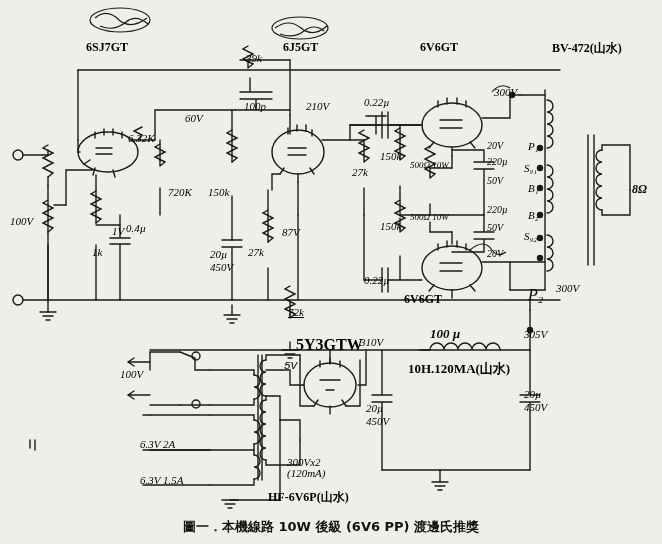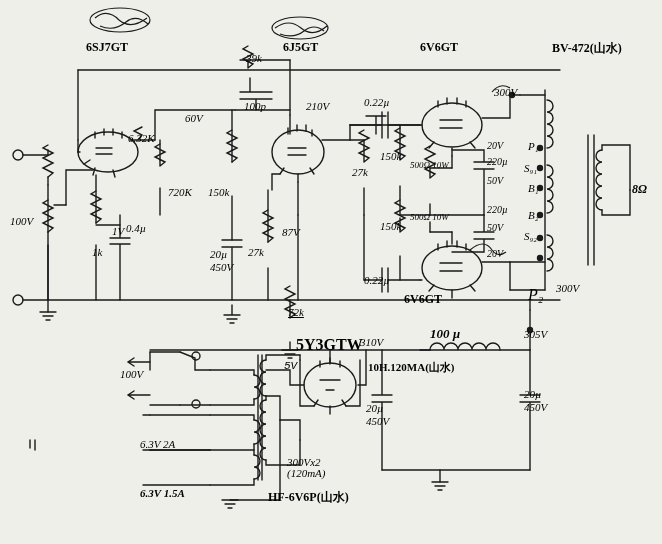--- a/index.html
+++ b/index.html
@@ -261,29 +261,29 @@
     </g>
   </svg>
 
   <div class="lbl bold" style="left:86px; top:40px; font-size:12px;">6SJ7GT</div>
   <div class="lbl bold" style="left:283px; top:40px; font-size:12px;text-align:center;">6J5GT</div>
   <div class="lbl bold" style="left:420px; top:40px; font-size:12px;">6V6GT</div>
   <div class="lbl bold" style="left:404px; top:292px; font-size:12px;">6V6GT</div>
   <div class="lbl bold" style="left:296px; top:336px; font-size:16px;">5Y3GTW</div>
 
   <div class="lbl bold" style="left:552px; top:40px; font-size:12px;">BV-472(山水)</div>
-  <div class="lbl bold" style="left:368px; top:360px; font-size:11px;">10H.120MA(山水)</div>
+  <div class="lbl bold" style="left:408px; top:360px; font-size:13px;">10H.120MA(山水)</div>
   <div class="lbl bold" style="left:268px; top:489px; font-size:12px;">HF-6V6P(山水)</div>
   <div class="lbl hand" style="left:287px; top:457px; font-size:11px; line-height:11px;"><span style="white-space:pre-line;">300Vx2
 (120mA)</span></div>
 
   <div class="lbl hand" style="left:10px; top:215px; font-size:11px;">100V</div>
   <div class="lbl hand" style="left:120px; top:368px; font-size:11px;">100V</div>
   <div class="lbl hand" style="left:140px; top:438px; font-size:11px;">6.3V 2A</div>
-  <div class="lbl hand" style="left:140px; top:487px; font-size:11px;font-weight:bold;">6.3V 1.5A</div>
+  <div class="lbl hand" style="left:140px; top:474px; font-size:11px;">6.3V 1.5A</div>
   <div class="lbl hand" style="left:284px; top:360px; font-size:11px;font-family:Liberation Mono, monospace;">5V</div>
 
   <div class="lbl hand" style="left:185px; top:112px; font-size:11px;">60V</div>
   <div class="lbl hand" style="left:112px; top:188px; font-size:11px;margin-top:37px;">1V</div>
   <div class="lbl hand" style="left:306px; top:100px; font-size:11px;">210V</div>
   <div class="lbl hand" style="left:282px; top:188px; font-size:11px;margin-top:38px;">87V</div>
   <div class="lbl hand" style="left:494px; top:86px; font-size:11px;">300V</div>
   <div class="lbl hand" style="left:487px; top:140px; font-size:10px;">20V</div>
   <div class="lbl hand" style="left:487px; top:248px; font-size:10px;">20V</div>
   <div class="lbl hand" style="left:487px; top:175px; font-size:10px;">50V</div>
@@ -317,14 +317,15 @@
   <div class="lbl hand bold" style="left:430px; top:326px; font-size:13px;">100 µ</div>
 
   <div class="lbl hand" style="left:528px; top:140px; font-size:11px;">P₁</div>
   <div class="lbl hand" style="left:524px; top:162px; font-size:11px;">S₉₁</div>
   <div class="lbl hand" style="left:528px; top:182px; font-size:11px;">B₁</div>
   <div class="lbl hand" style="left:528px; top:209px; font-size:11px;">B₂</div>
   <div class="lbl hand" style="left:524px; top:230px; font-size:11px;">S₉₂</div>
   <div class="lbl hand" style="left:528px; top:264px; font-size:16px;margin-top:22px;">P₂</div>
   <div class="lbl hand bold" style="left:632px; top:182px; font-size:12px;">8Ω</div>
 
+  <div class="caption cjk" style="top:518px;">圖一．本機線路 10W 後級 (6V6 PP) 渡邊氏推獎</div>
 
 </div>
 
 </body></html>

